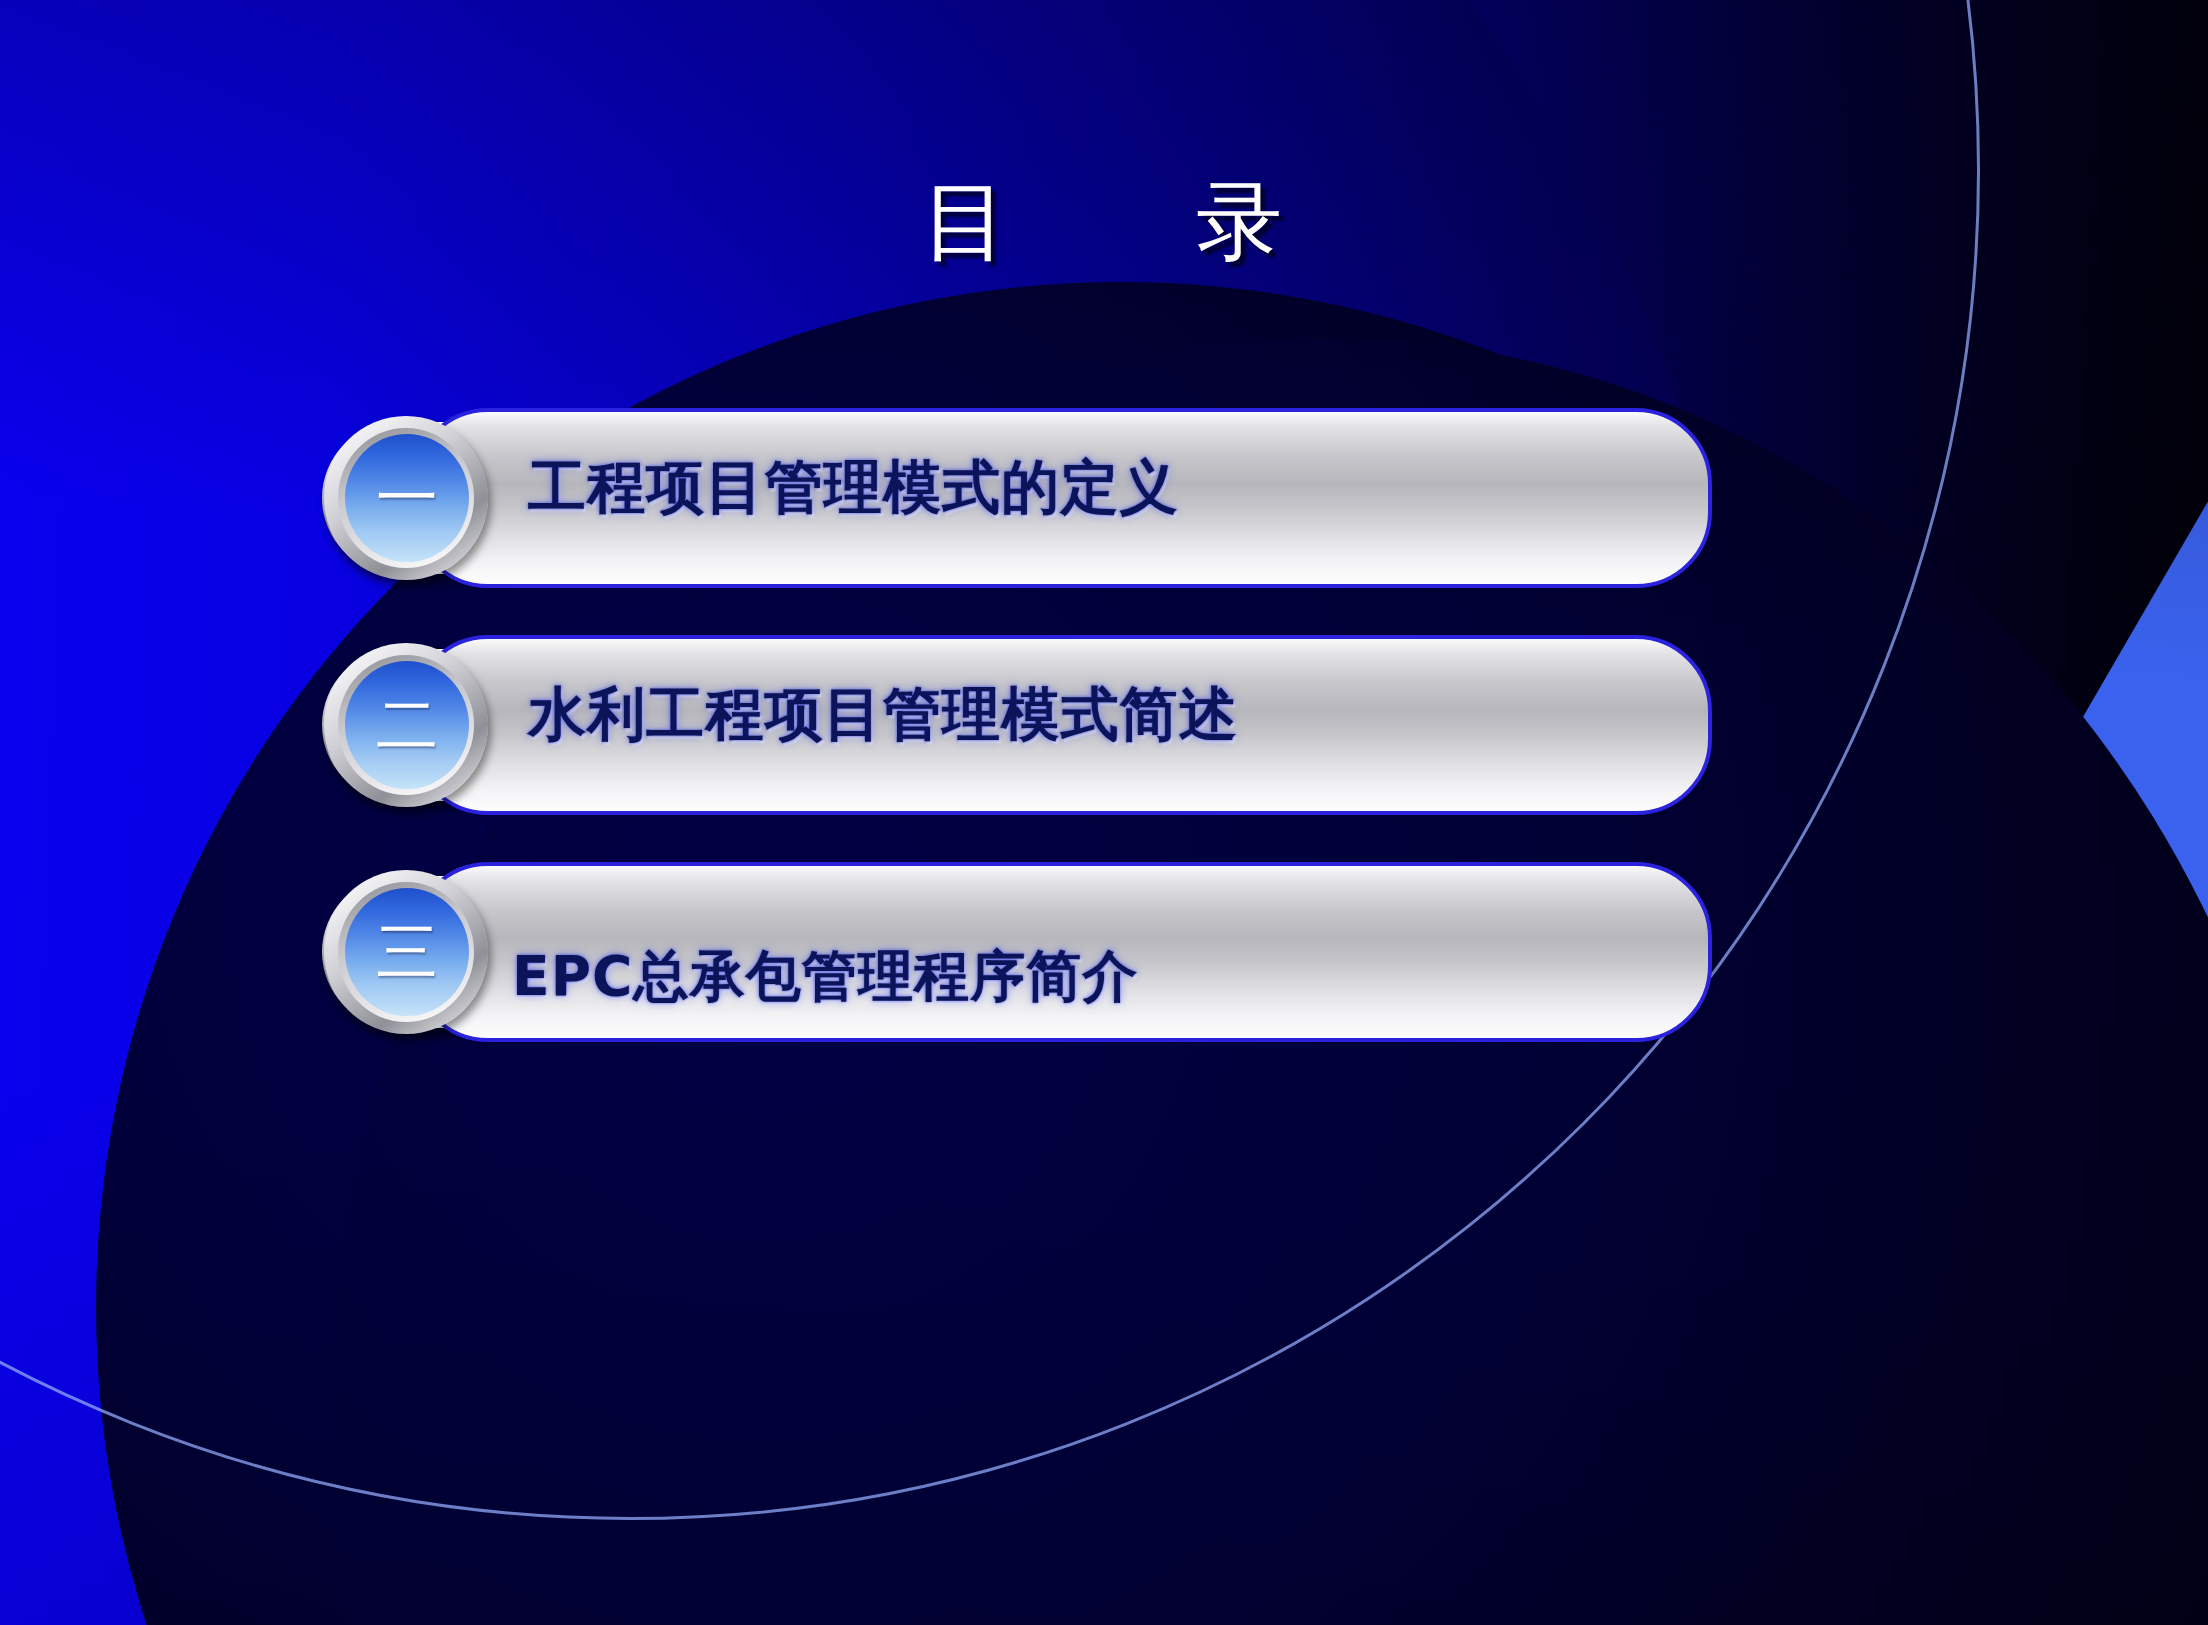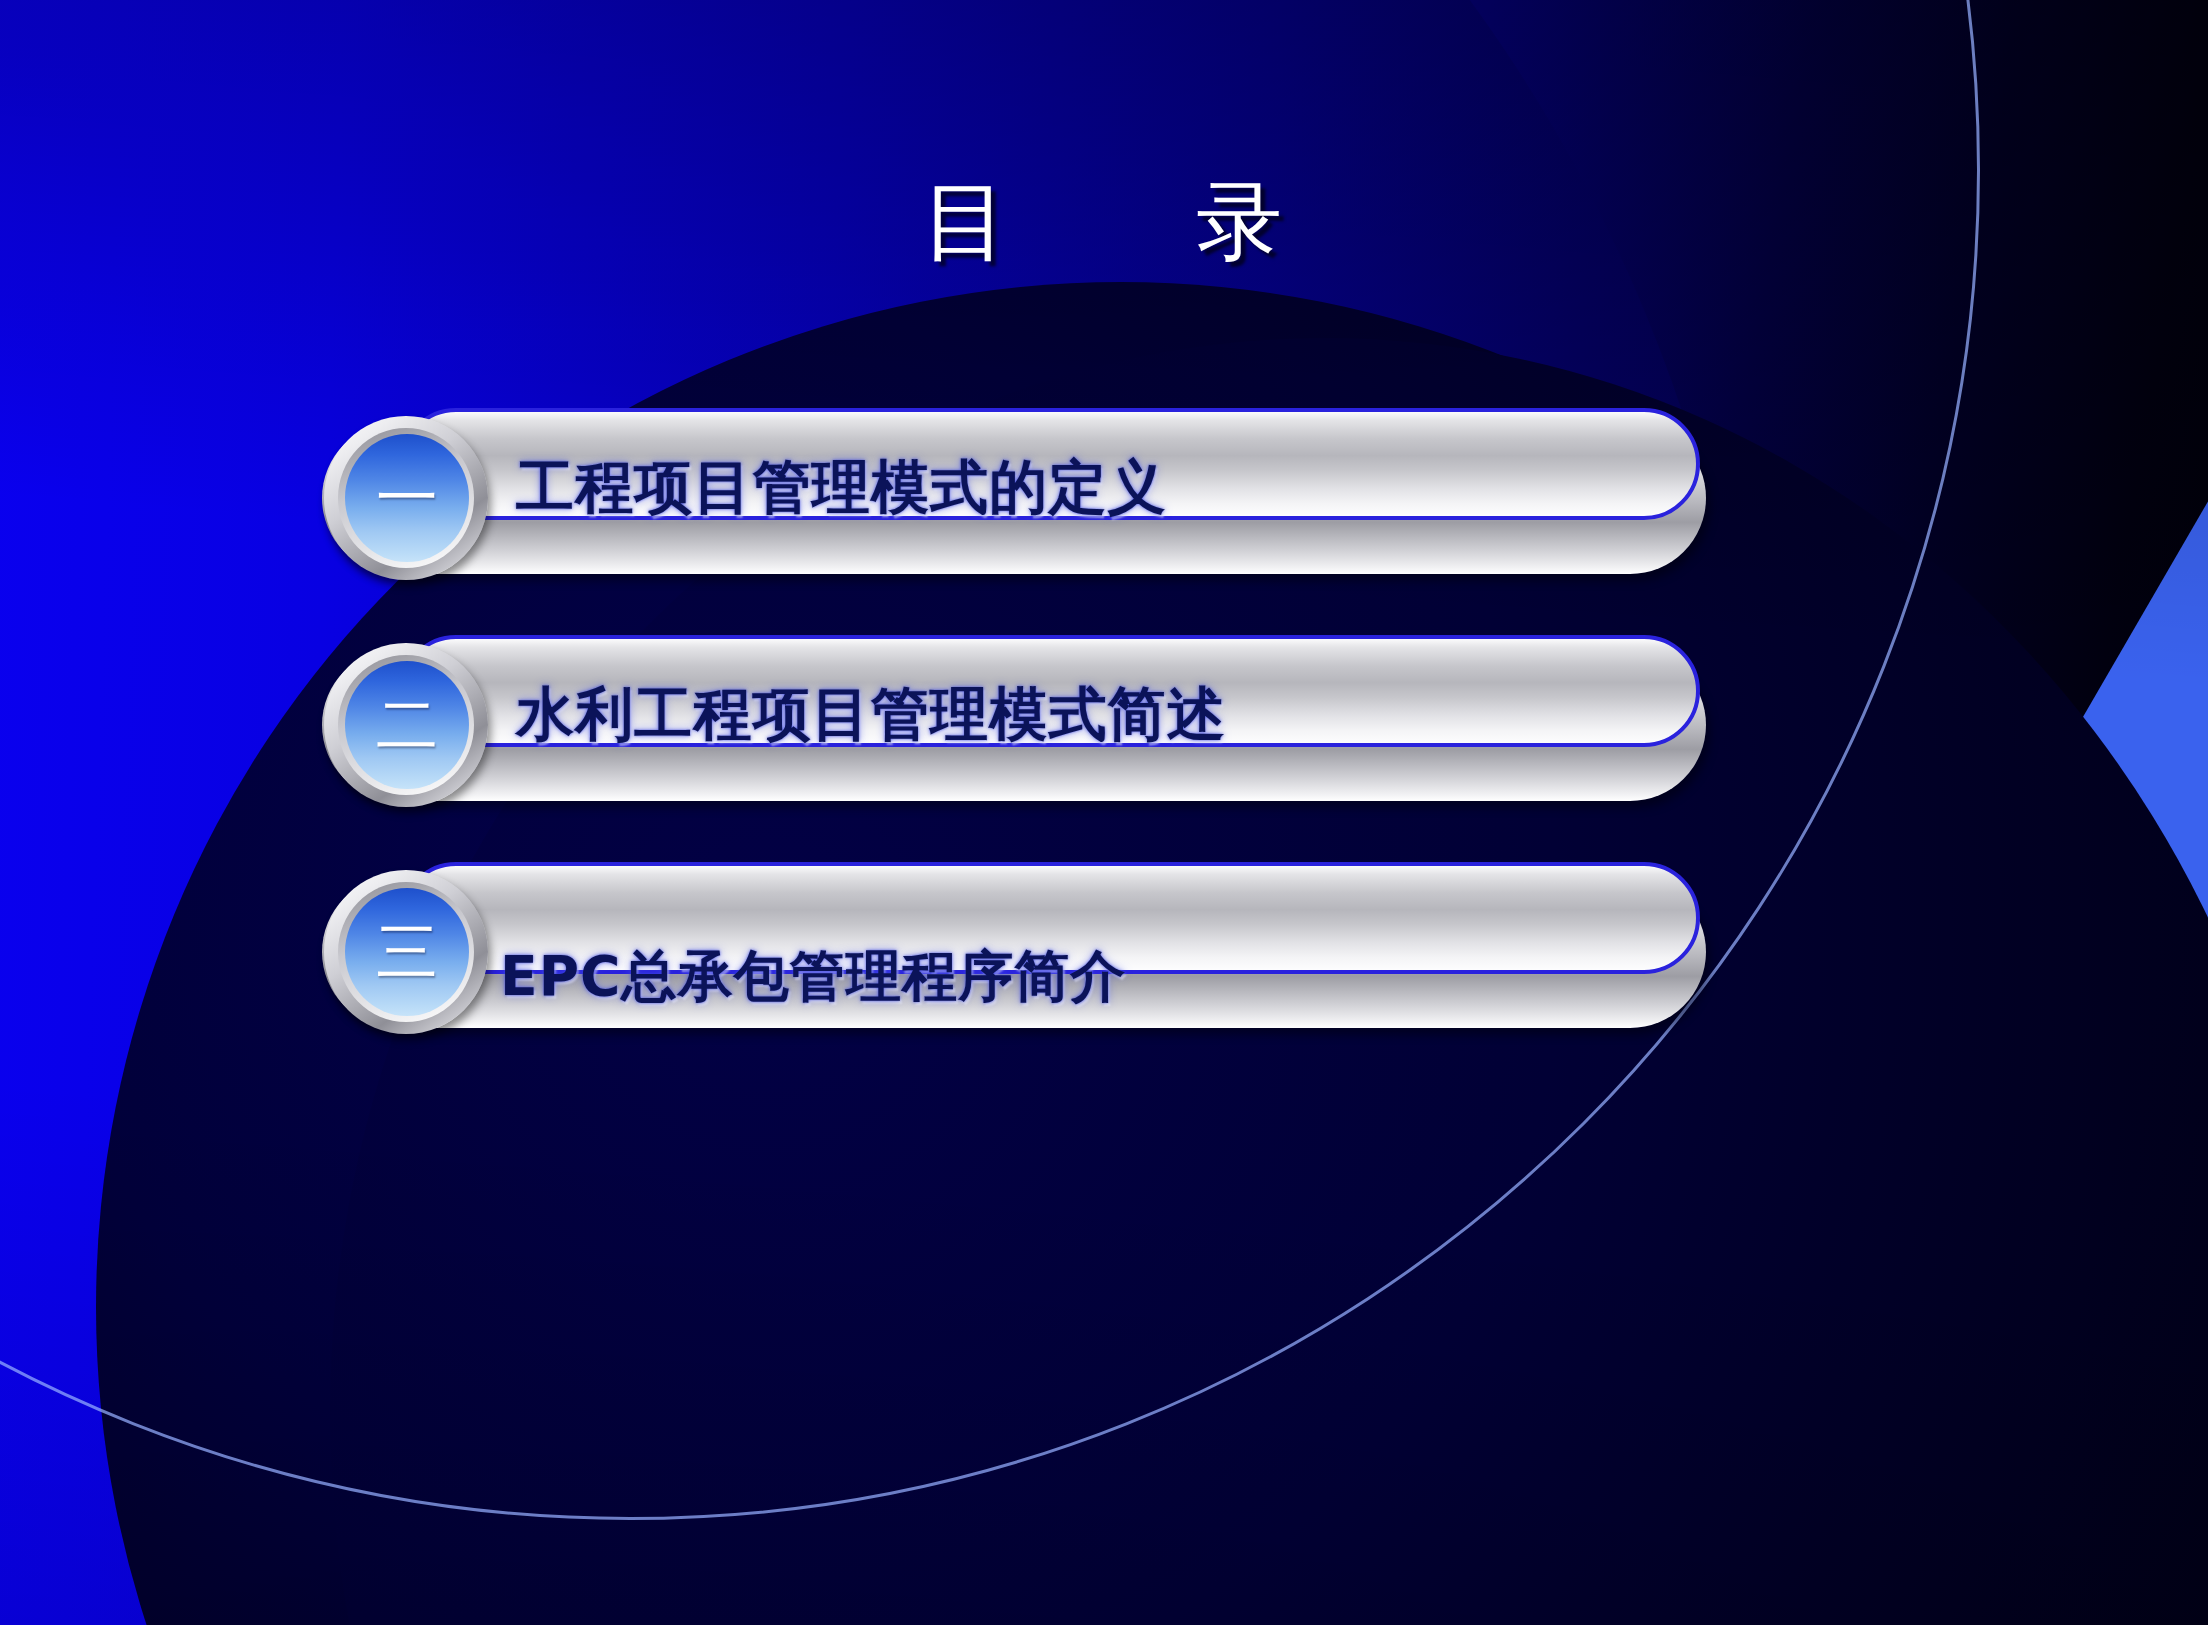--- a/index.html
+++ b/index.html
@@ -160,24 +160,24 @@
         #b9b9bf 52%,
         #9d9da4 66%,
         #cfcfd4 84%,
         #f2f2f4 96%,
         #ffffff 100%);
     box-shadow: 4px 7px 10px rgba(0,0,0,0.40);
   }
   
   .pill-inner {
     position: absolute;
-    left: 78px;
+    left: 90px;
     top: 0px;
     width: 1300px;
-    height: 112px;
+    height: 180px;
     border-radius: 76px;
     border: 4px solid #2a22dd;
     box-sizing: border-box;
     background: linear-gradient(180deg,
         #fbfbfc 0%,
         #e4e4e7 8%,
         #c6c6cb 26%,
         #b6b6bc 42%,
         #c6c6cb 56%,
         #e2e2e6 74%,

